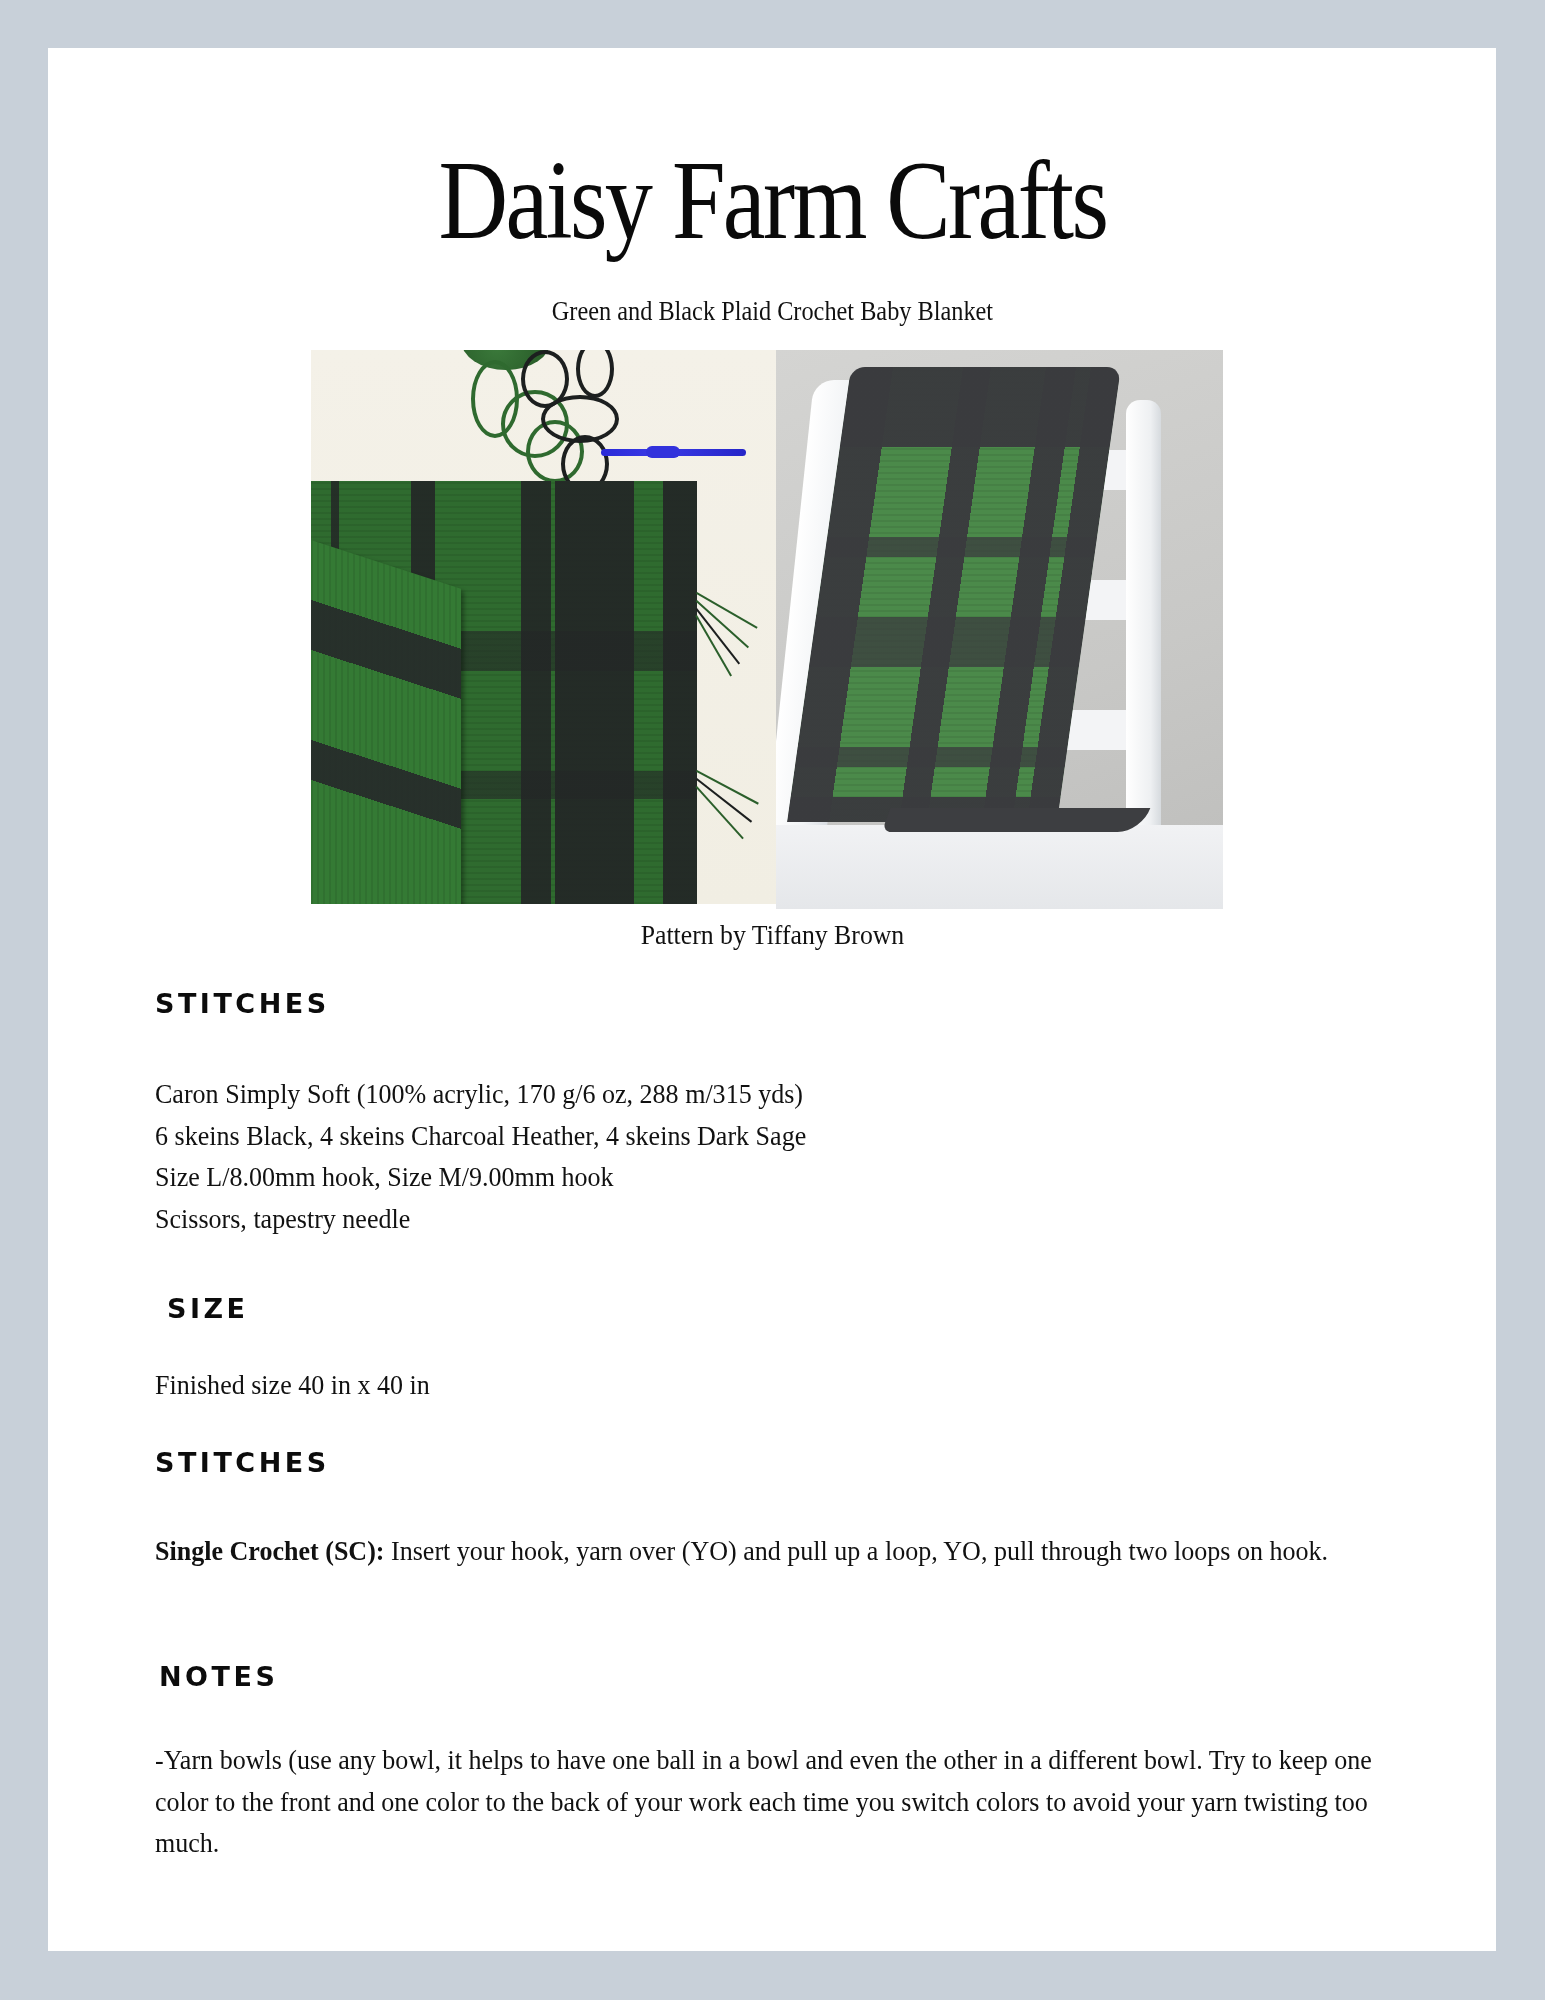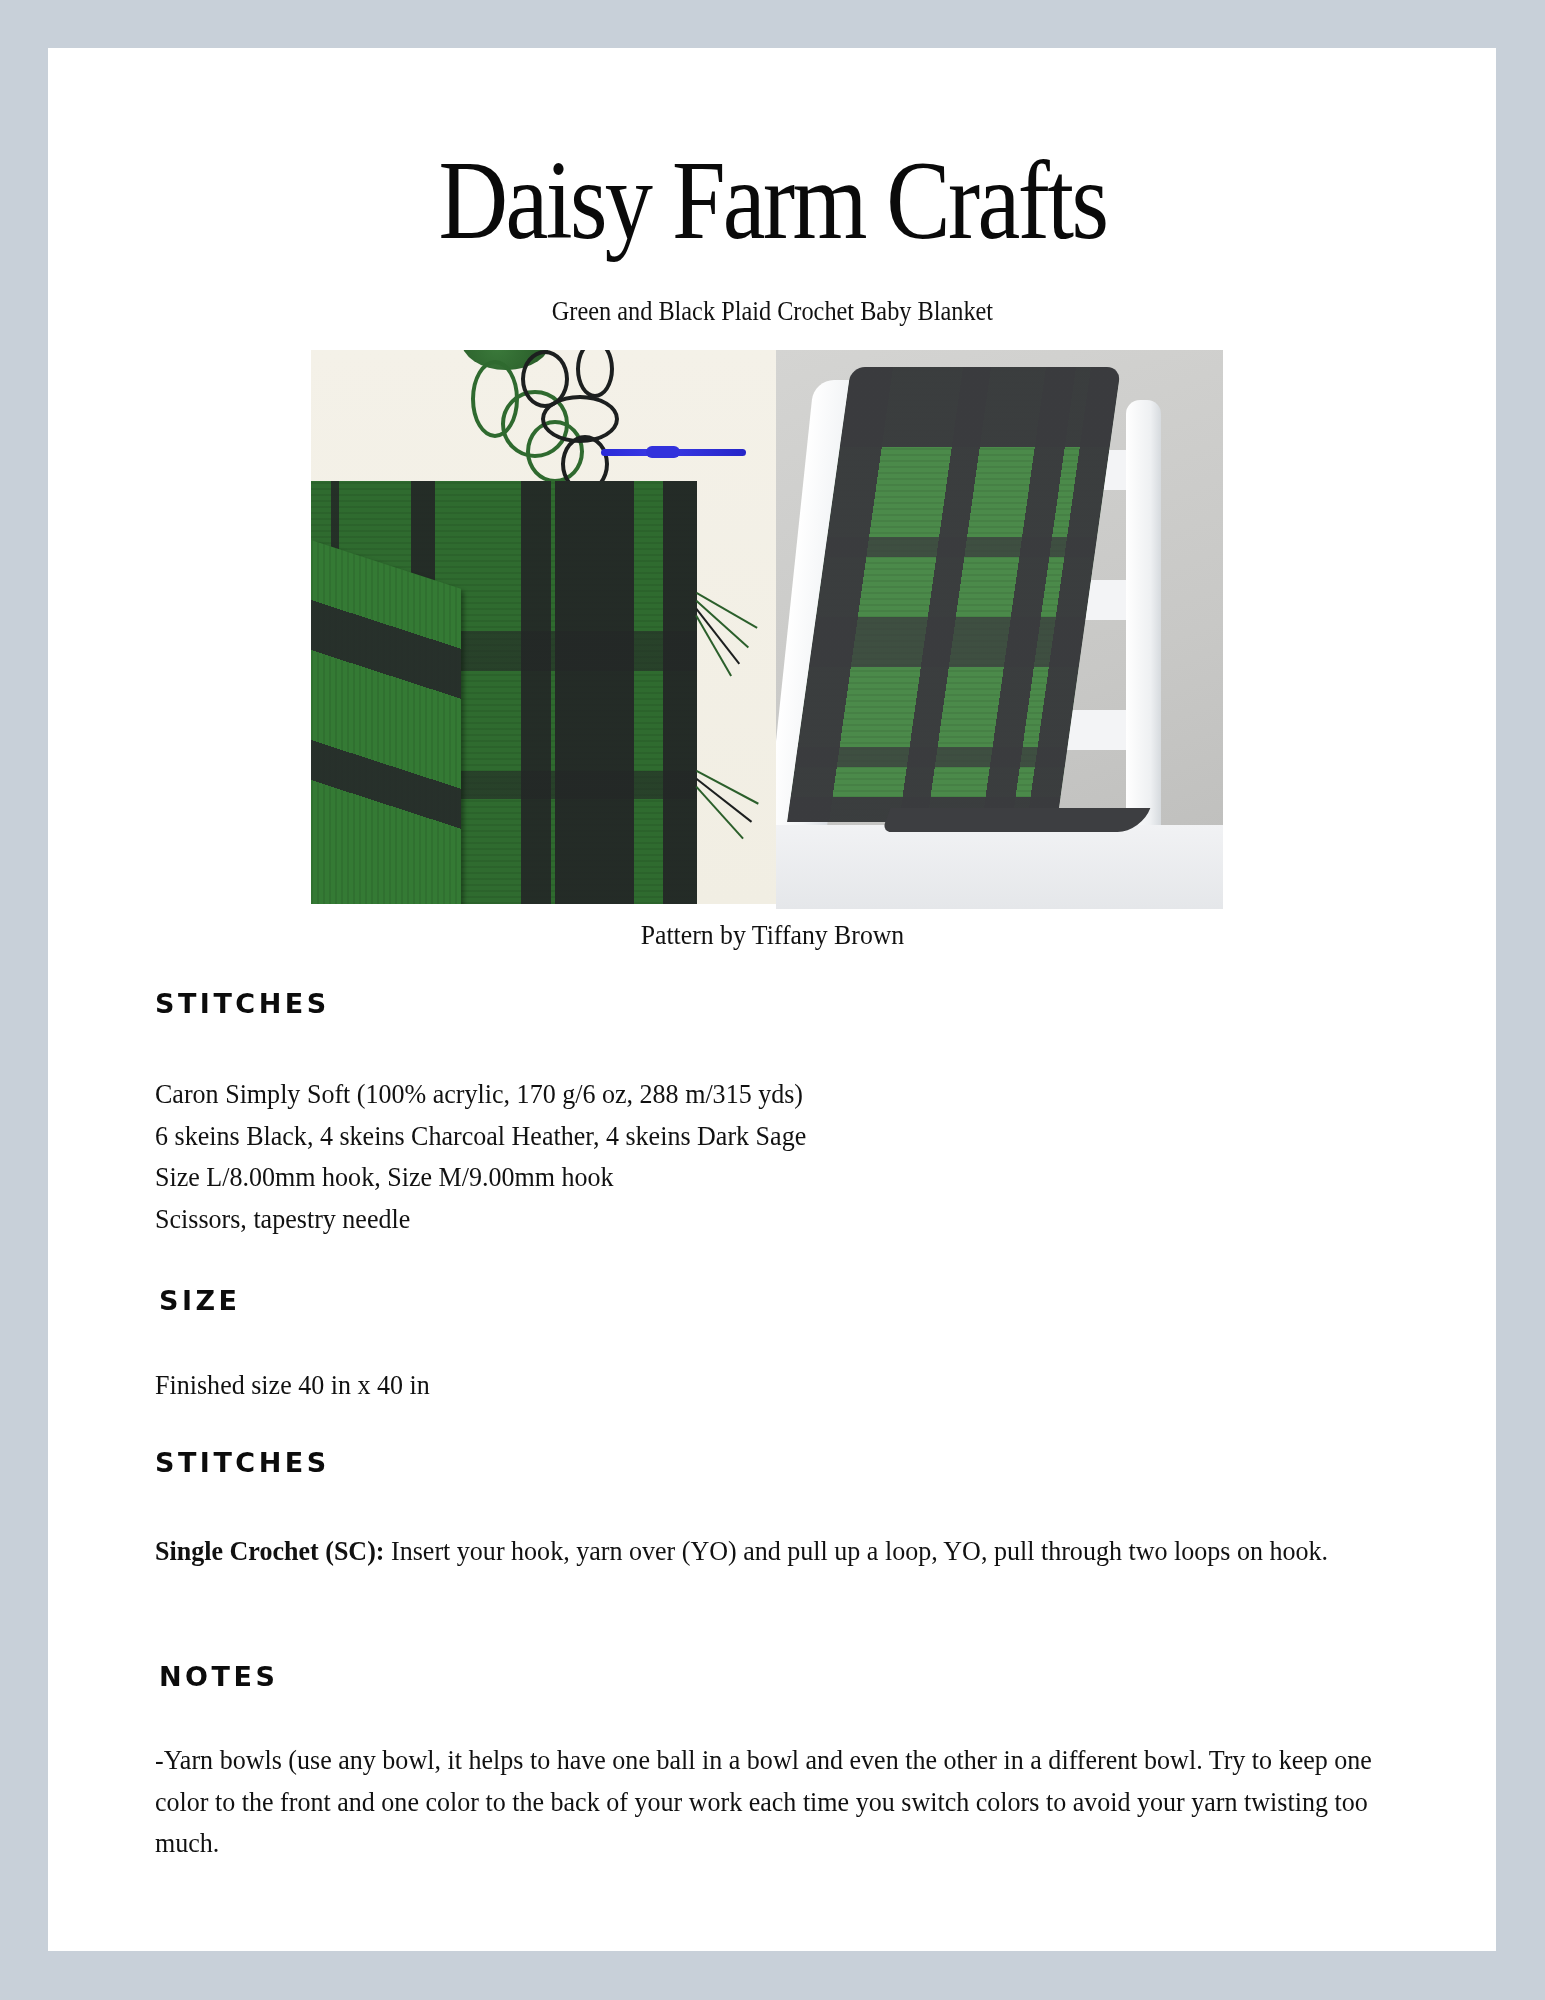--- a/index.html
+++ b/index.html
@@ -333,21 +333,21 @@
 <div class="caption">Pattern by Tiffany Brown</div>
 
 <h2 class="section-heading" style="top:989px;margin:0;">STITCHES</h2>
 <div class="body-text" style="top:1073px;">
   <span class="body-line">Caron Simply Soft (100% acrylic, 170 g/6 oz, 288 m/315 yds)</span>
   <span class="body-line">6 skeins Black, 4 skeins Charcoal Heather, 4 skeins Dark Sage</span>
   <span class="body-line">Size L/8.00mm hook, Size M/9.00mm hook</span>
   <span class="body-line">Scissors, tapestry needle</span>
 </div>
 
-<h2 class="section-heading" style="top:1282px;margin:4px;">SIZE</h2>
+<h2 class="section-heading" style="top:1282px;margin:12px;">SIZE</h2>
 <div class="body-text" style="top:1364px;">
   <span class="body-line">Finished size 40 in x 40 in</span>
 </div>
 
 <h2 class="section-heading" style="top:1448px;margin:0;">STITCHES</h2>
 <div class="body-text" style="top:1530px;">
   <span class="para"><span class="bold">Single Crochet (SC):</span><span> Insert your hook, yarn over (YO) and pull up a loop, YO, pull through two loops on hook.</span></span>
 </div>
 
 <h2 class="section-heading" style="top:1658px;margin:4px;">NOTES</h2>

